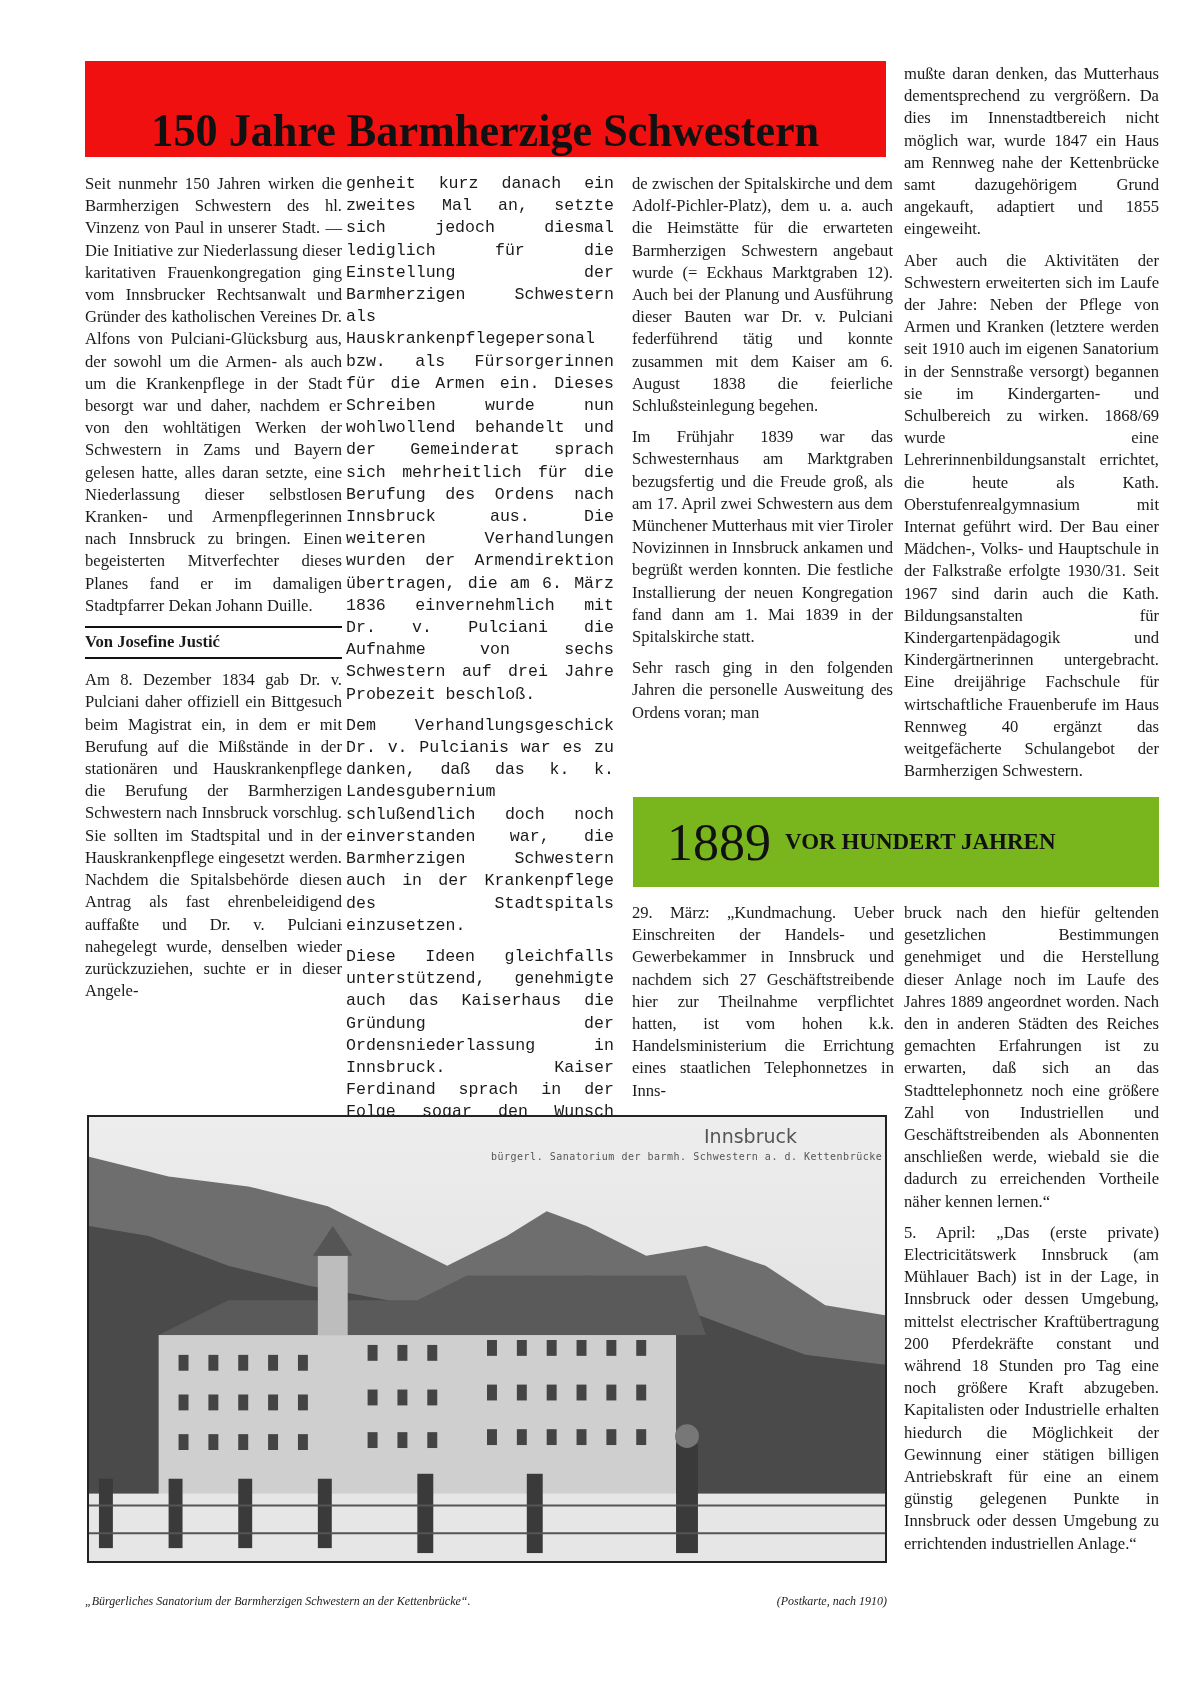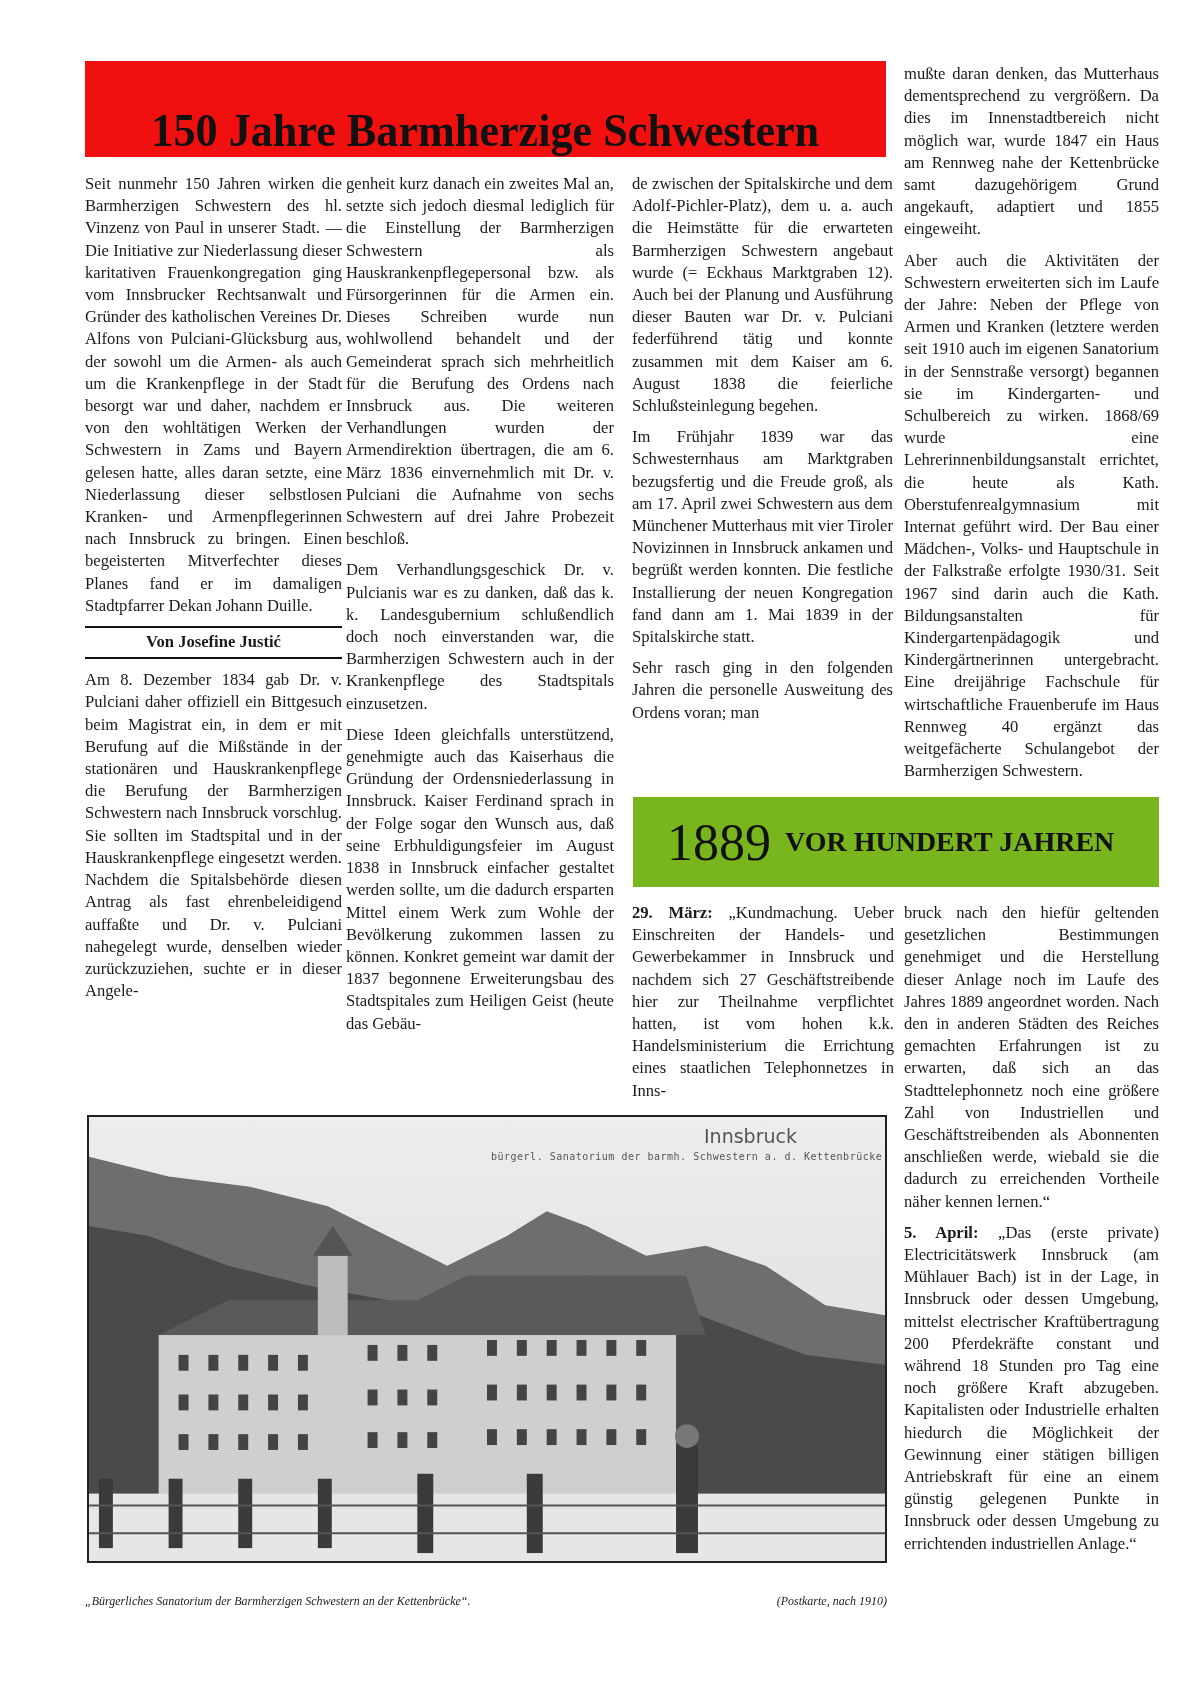--- a/index.html
+++ b/index.html
@@ -6,32 +6,32 @@
   body{width:1196px;height:1706px;position:relative;overflow:hidden;
        font-family:"Liberation Serif","DejaVu Serif",serif;color:#1a1a1a;}
   .page{position:absolute;left:0;top:0;width:1196px;height:1706px;}
   .banner-red{position:absolute;left:85px;top:61px;width:801px;height:96px;background:#f01010;
        display:flex;align-items:flex-end;justify-content:center;}
   .banner-red h1{margin:0;font-family:"Liberation Serif",serif;font-weight:bold;font-size:47px;
        color:#111;letter-spacing:0px;transform:scaleX(0.94);white-space:nowrap;}
   .col{position:absolute;font-size:16.6px;line-height:22.2px;text-align:justify;hyphens:none;}
   .col p{margin:0 0 9px 0;}
   .c1{left:85px;top:173px;width:257px;}
-  .c2{left:346px;top:173px;width:268px;}
+  .c2{left:346px;top:173px;width:268px;font-family:Liberation Mono, monospace;}
   .c3{left:632px;top:173px;width:261px;}
   .c4{left:904px;top:63px;width:255px;}
-  .byline{border-top:2px solid #111;border-bottom:2px solid #111;text-align:center;
+  .byline{border-top:2px solid #111;border-bottom:2px solid #111;
        font-weight:bold;font-size:16.6px;padding:3px 0 4px 0;margin:6px 0 10px 0;}
   .banner-green{position:absolute;left:633px;top:797px;width:526px;height:90px;background:#79b51c;
        display:flex;align-items:center;}
   .banner-green .year{font-size:52px;color:#111;margin-left:34px;font-family:"Liberation Serif",serif;}
-  .banner-green .sub{font-size:28px;font-weight:bold;color:#111;margin-left:14px;}
+  .banner-green .sub{font-size:23px;font-weight:bold;color:#111;margin-left:14px;}
   .c5{left:632px;top:902px;width:262px;}
   .c6{left:904px;top:902px;width:255px;}
-  .b{font-weight:bold;}
+  .b{font-weight:normal;}
   .photo{position:absolute;left:87px;top:1115px;width:800px;height:448px;border:2px solid #222;
        box-sizing:border-box;overflow:hidden;background:#d6d6d6;}
   .photo svg{display:block;width:100%;height:100%;}
   .pc-title{position:absolute;left:615px;top:8px;font-family:"DejaVu Sans",sans-serif;font-size:19px;color:#555;}
   .pc-sub{position:absolute;left:402px;top:34px;font-family:"DejaVu Sans Mono",monospace;font-size:10px;color:#555;letter-spacing:0.5px;}
   .caption{position:absolute;left:85px;top:1578px;width:802px;font-style:italic;font-size:12px;
        display:flex;justify-content:space-between;color:#222;margin-top:16px;}
 </style>
 </head>
 <body>

